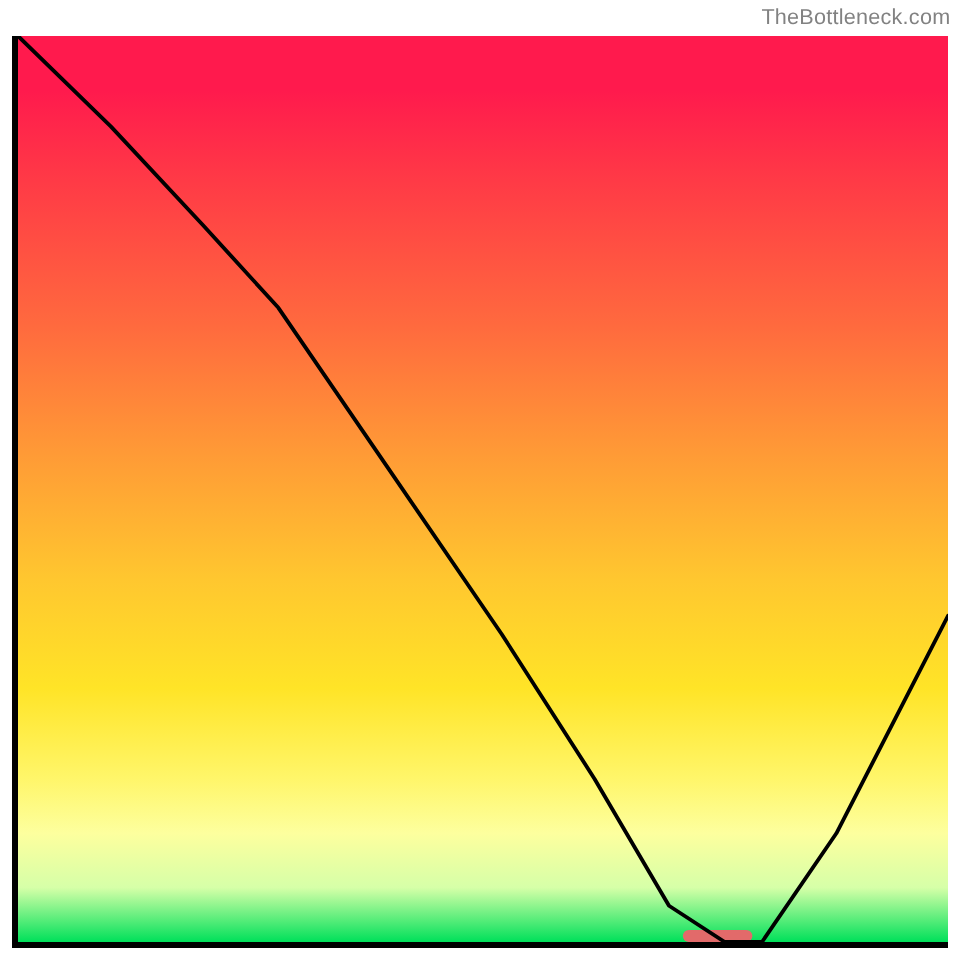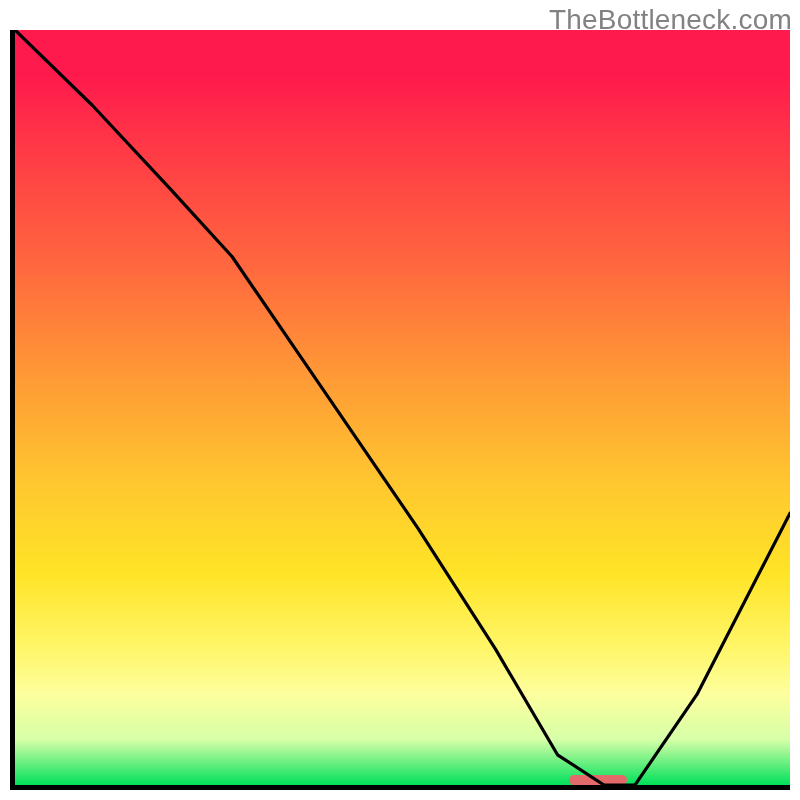--- a/index.html
+++ b/index.html
@@ -50,21 +50,21 @@
     position: absolute;
     bottom: 0px;
     height: 10px;
     border-radius: 5px;
     background: #e26a6a;
   }
   .watermark {
     position: absolute;
     top: 4px;
     right: 8px;
-    font-size: 28px;
+    font-size: 18px;
     font-weight: 500;
     color: #828282;
     letter-spacing: 0.2px;
     user-select: none;
   }
   svg.curve {
     position: absolute;
     inset: 0;
     width: 100%;
     height: 100%;

